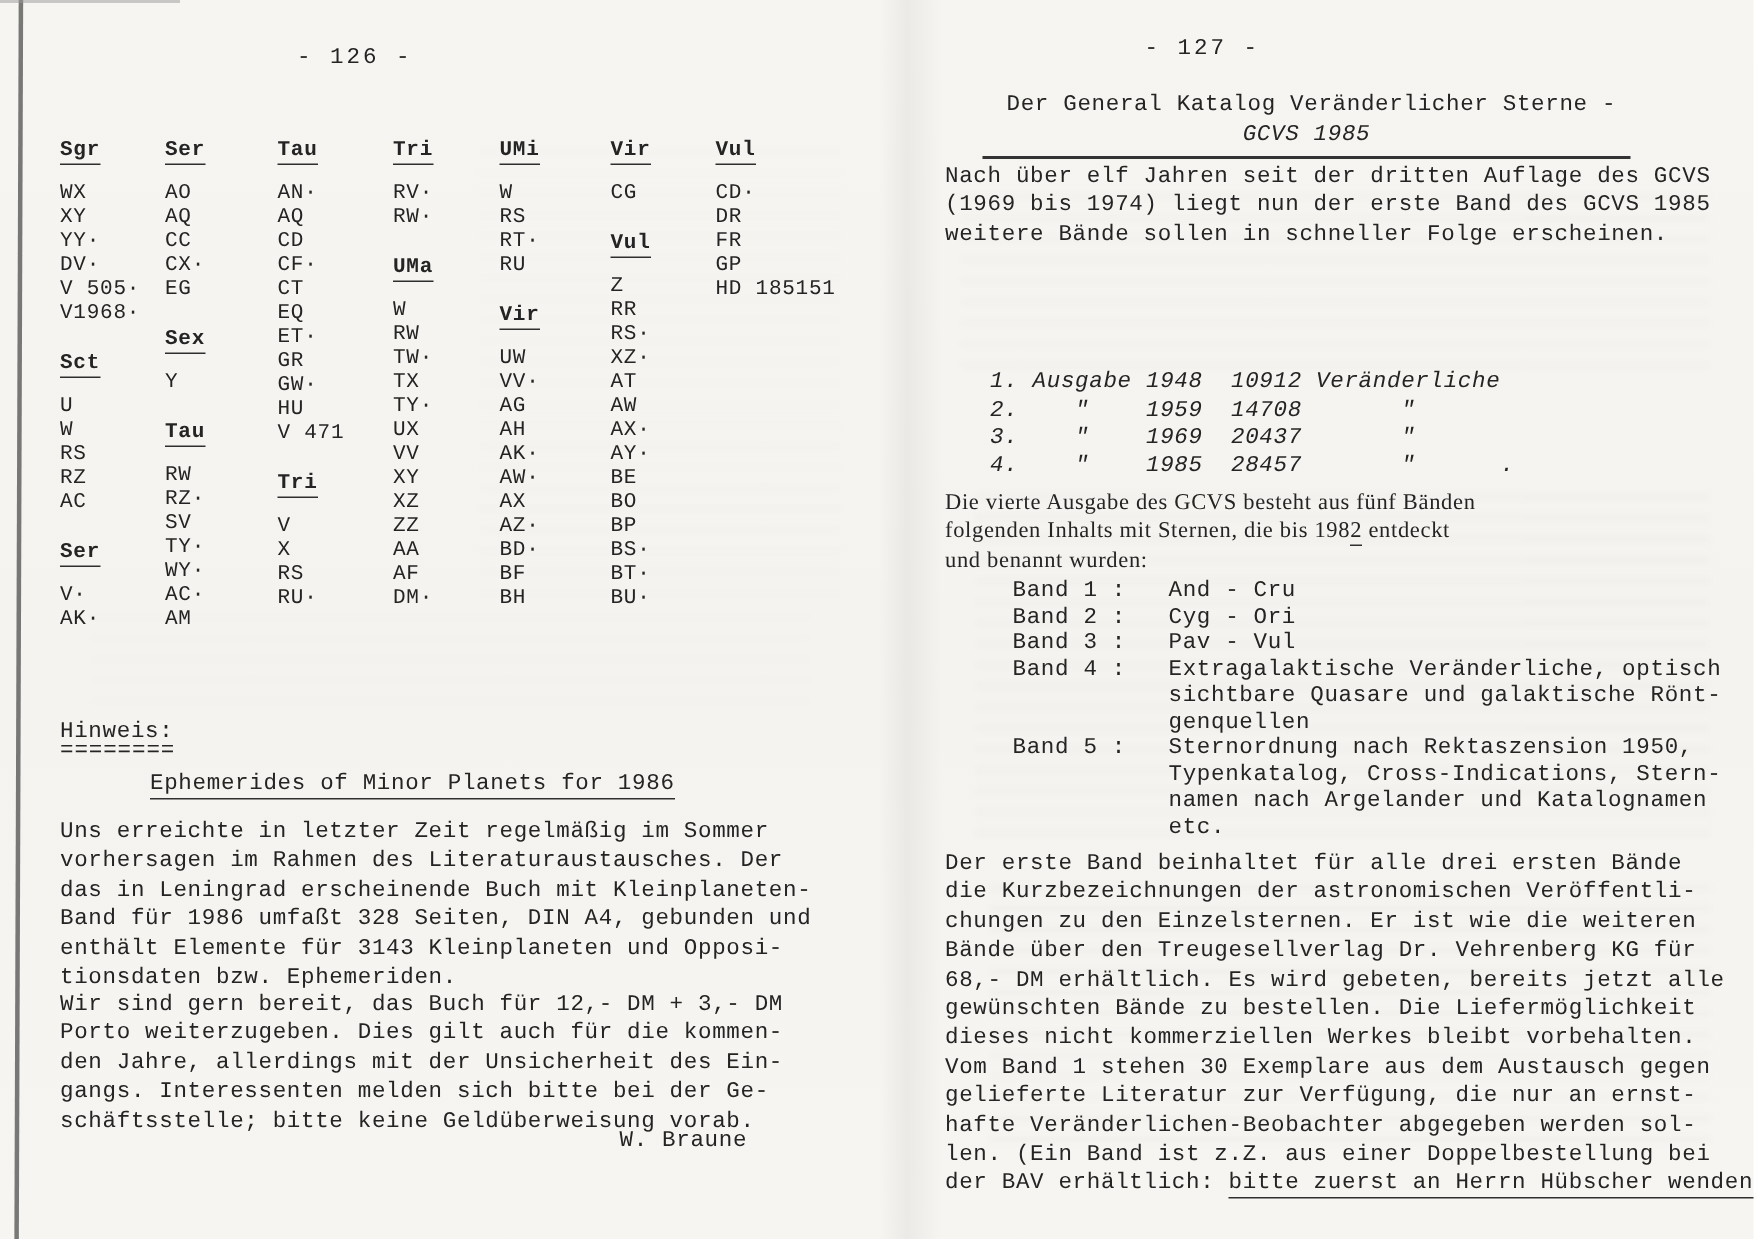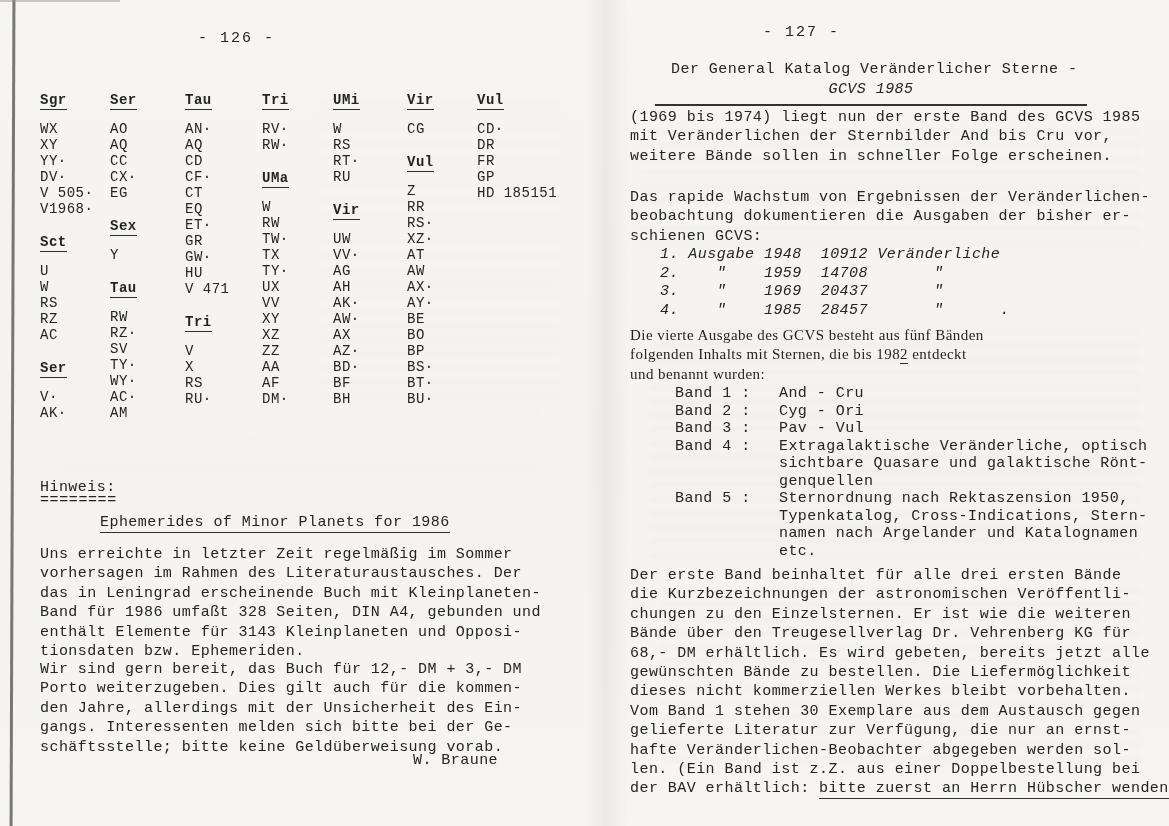--- a/index.html
+++ b/index.html
@@ -246,28 +246,23 @@
 
 <div class="page page-right">
   <div class="pagenum" style="left:145px;top:24px;">- 127 -</div>
 
   <div class="gcvs-title">
     <div class="l1">Der General Katalog Veränderlicher Sterne -</div>
     <div class="l2">GCVS 1985</div>
   </div>
 
   <div class="tblock" style="left:12px;top:108px;">
+      <div class="tl">Nach über elf Jahren seit der dritten Auflage des GCVS</div>
       <div class="tl">(1969 bis 1974) liegt nun der erste Band des GCVS 1985</div>
-      <div class="tl">mit Veränderlichen der Sternbilder And bis Cru vor,</div>
       <div class="tl">weitere Bände sollen in schneller Folge erscheinen.</div>
-    </div>
-  <div class="tblock" style="left:12px;top:188px;">
-      <div class="tl">Das rapide Wachstum von Ergebnissen der Veränderlichen-</div>
-      <div class="tl">beobachtung dokumentieren die Ausgaben der bisher er-</div>
-      <div class="tl">schienen GCVS:</div>
     </div>
 
   <div class="tblock mono-lines" style="left:42px;top:246px;">
       <div class="tl">1. Ausgabe 1948  10912 Veränderliche</div>
       <div class="tl">2.    "    1959  14708       "</div>
       <div class="tl">3.    "    1969  20437       "</div>
       <div class="tl">4.    "    1985  28457       "      .</div>
     </div>
 
   <div class="tblock" style="left:12px;top:326px;font-family:Liberation Serif, serif;">

